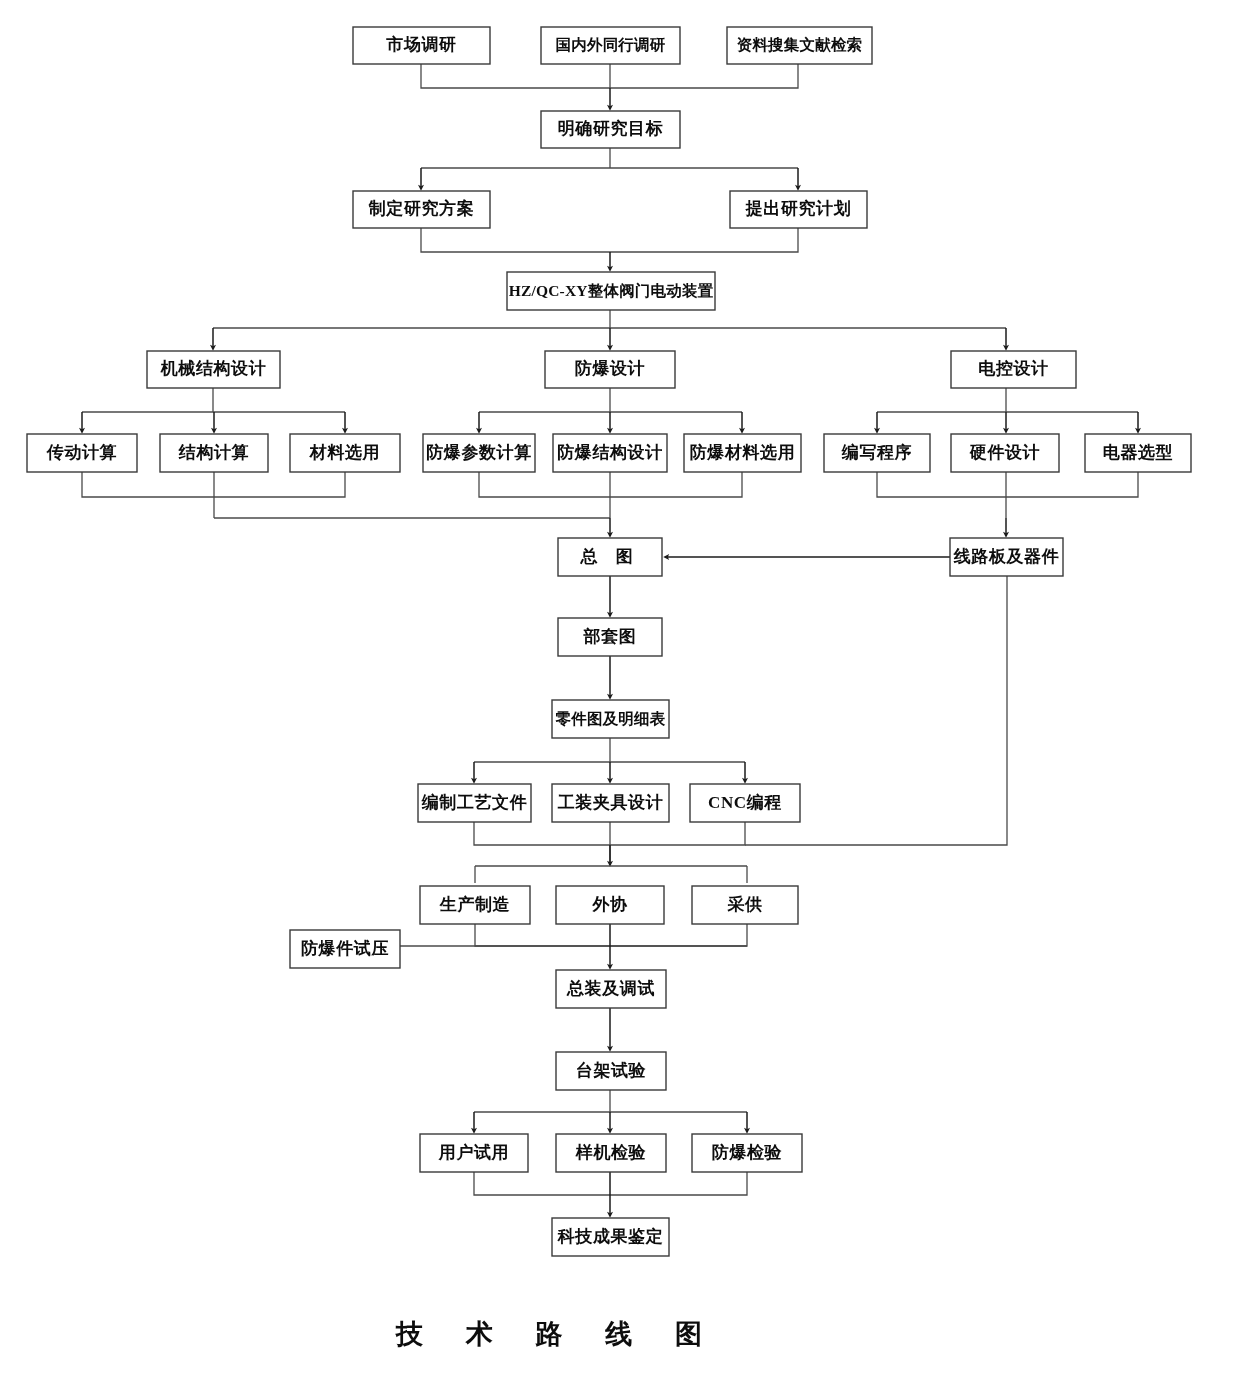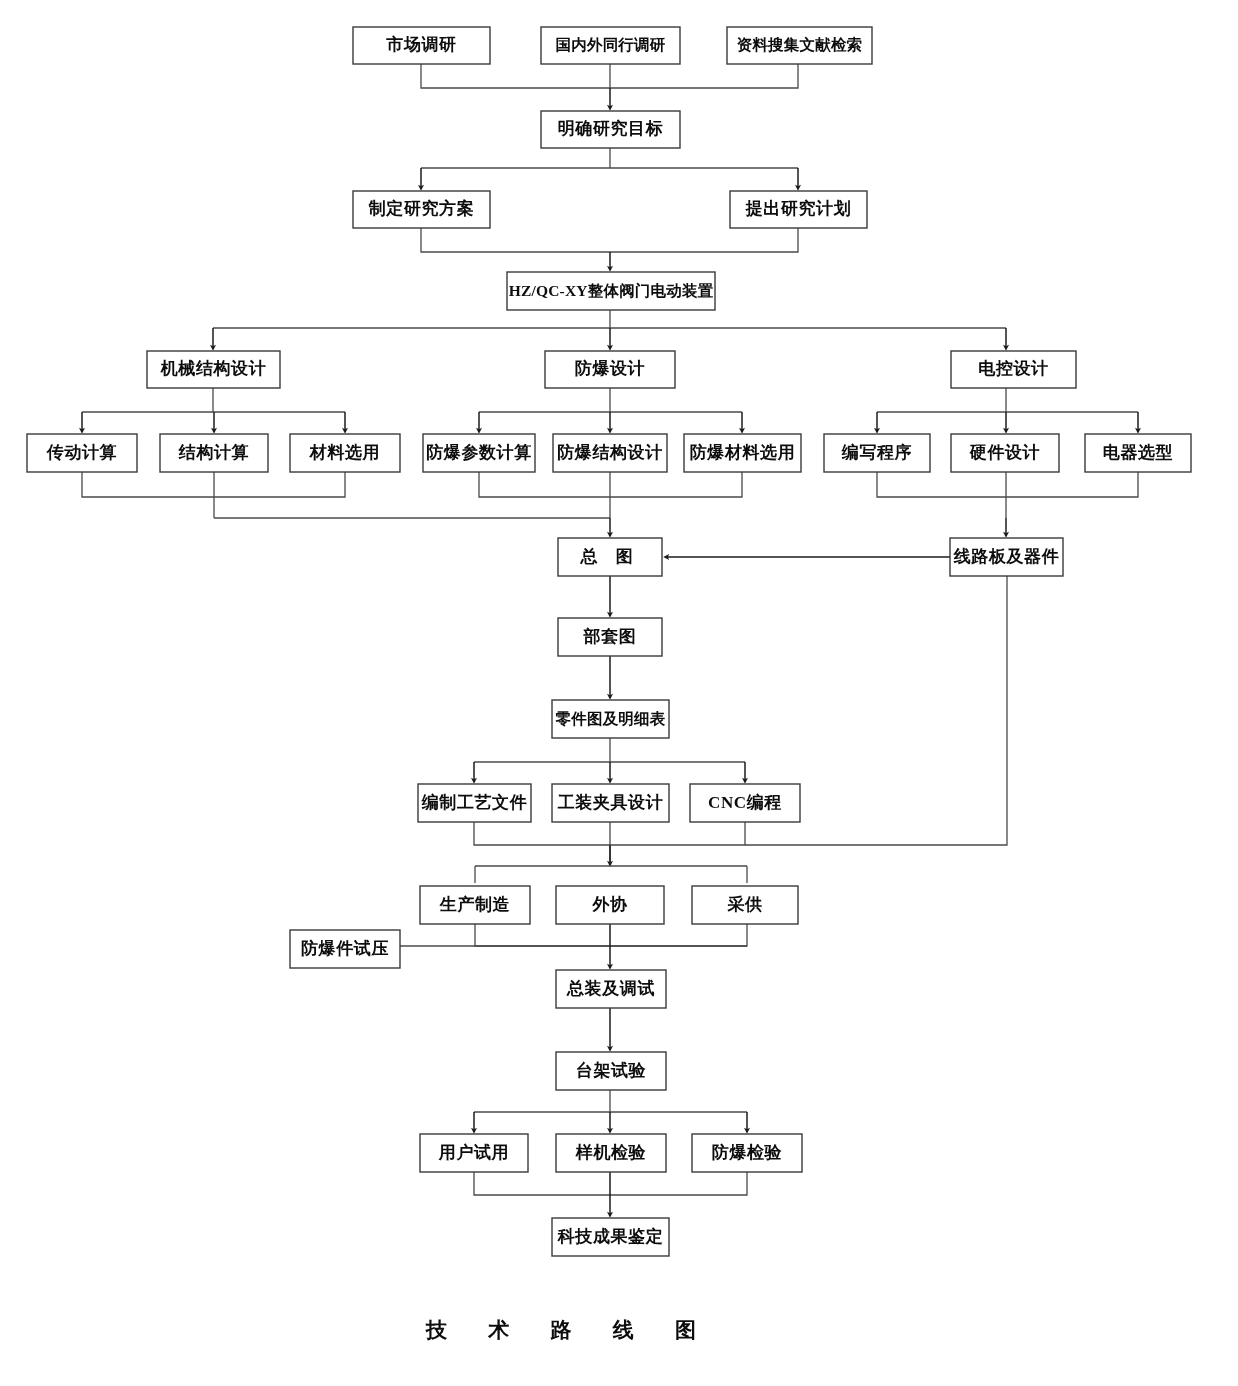--- a/index.html
+++ b/index.html
@@ -51,26 +51,26 @@
     stroke: #4a4a4a;
     stroke-width: 1.3;
     fill: none;
   }
   .link.dark {
     stroke: #1b1b1b;
     stroke-width: 1.5;
   }
   .caption {
     position: absolute;
-    left: 12px;
+    left: 0;
     width: 1098px;
     text-align: center;
     font-family: "Liberation Serif", "DejaVu Serif", serif;
     font-weight: 700;
-    font-size: 21px;
+    font-size: 27px;
     letter-spacing: 18px;
     text-indent: 18px;
     color: #0d0d0d;
   }
 </style>
 </head>
 <body>
 
 <div id="chart-root">
 

